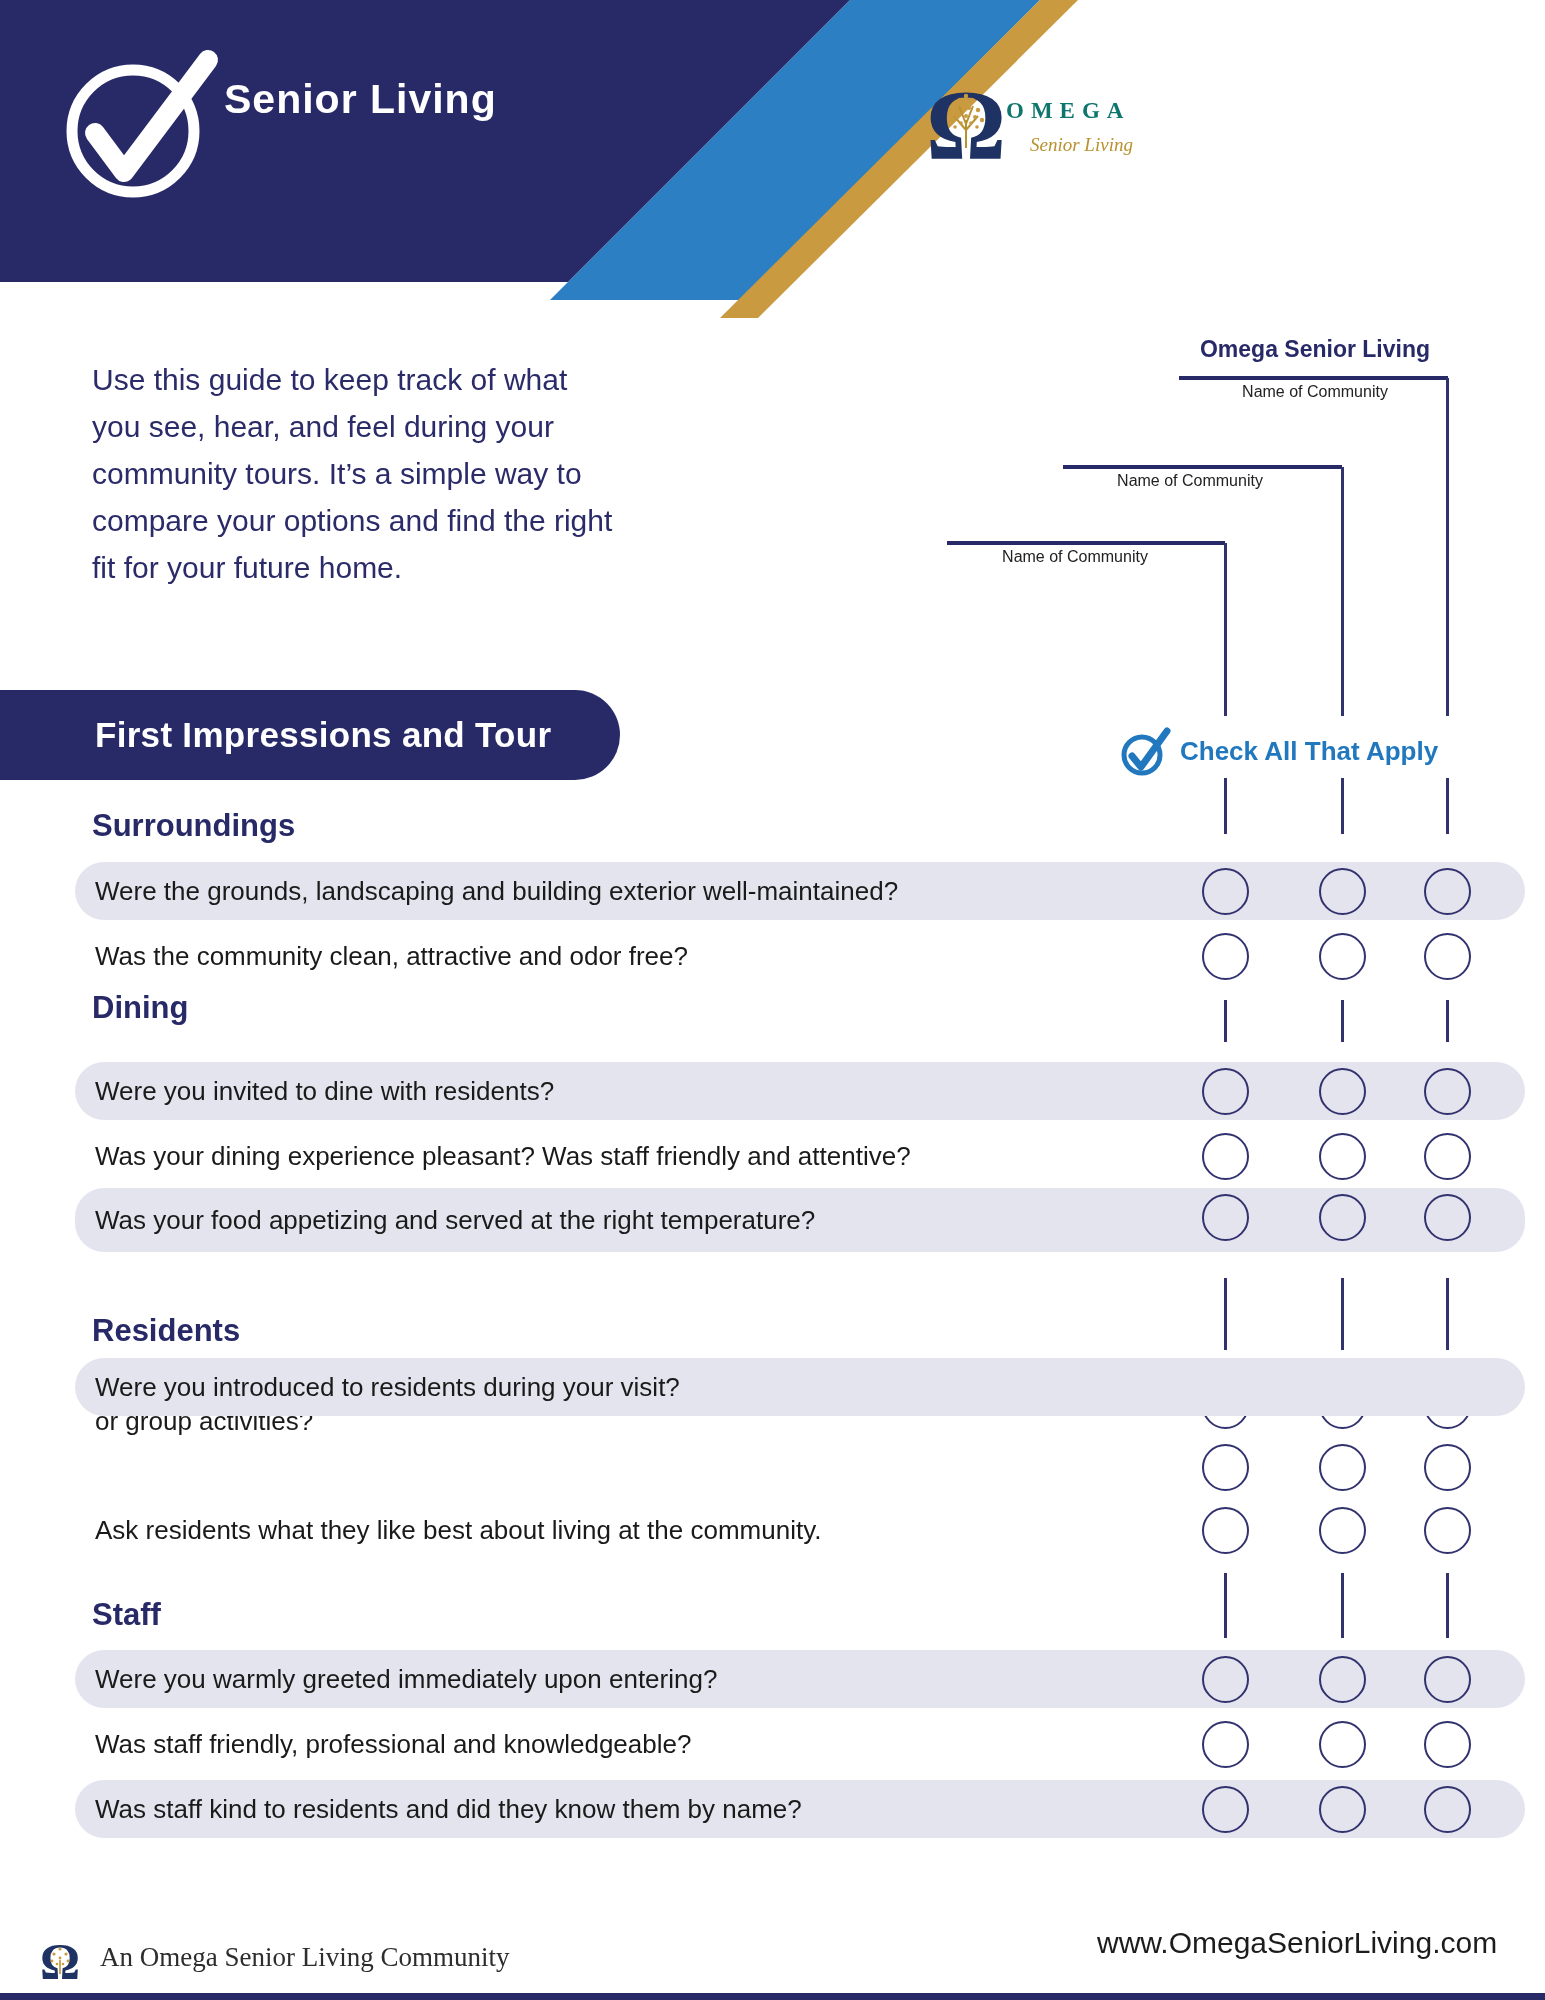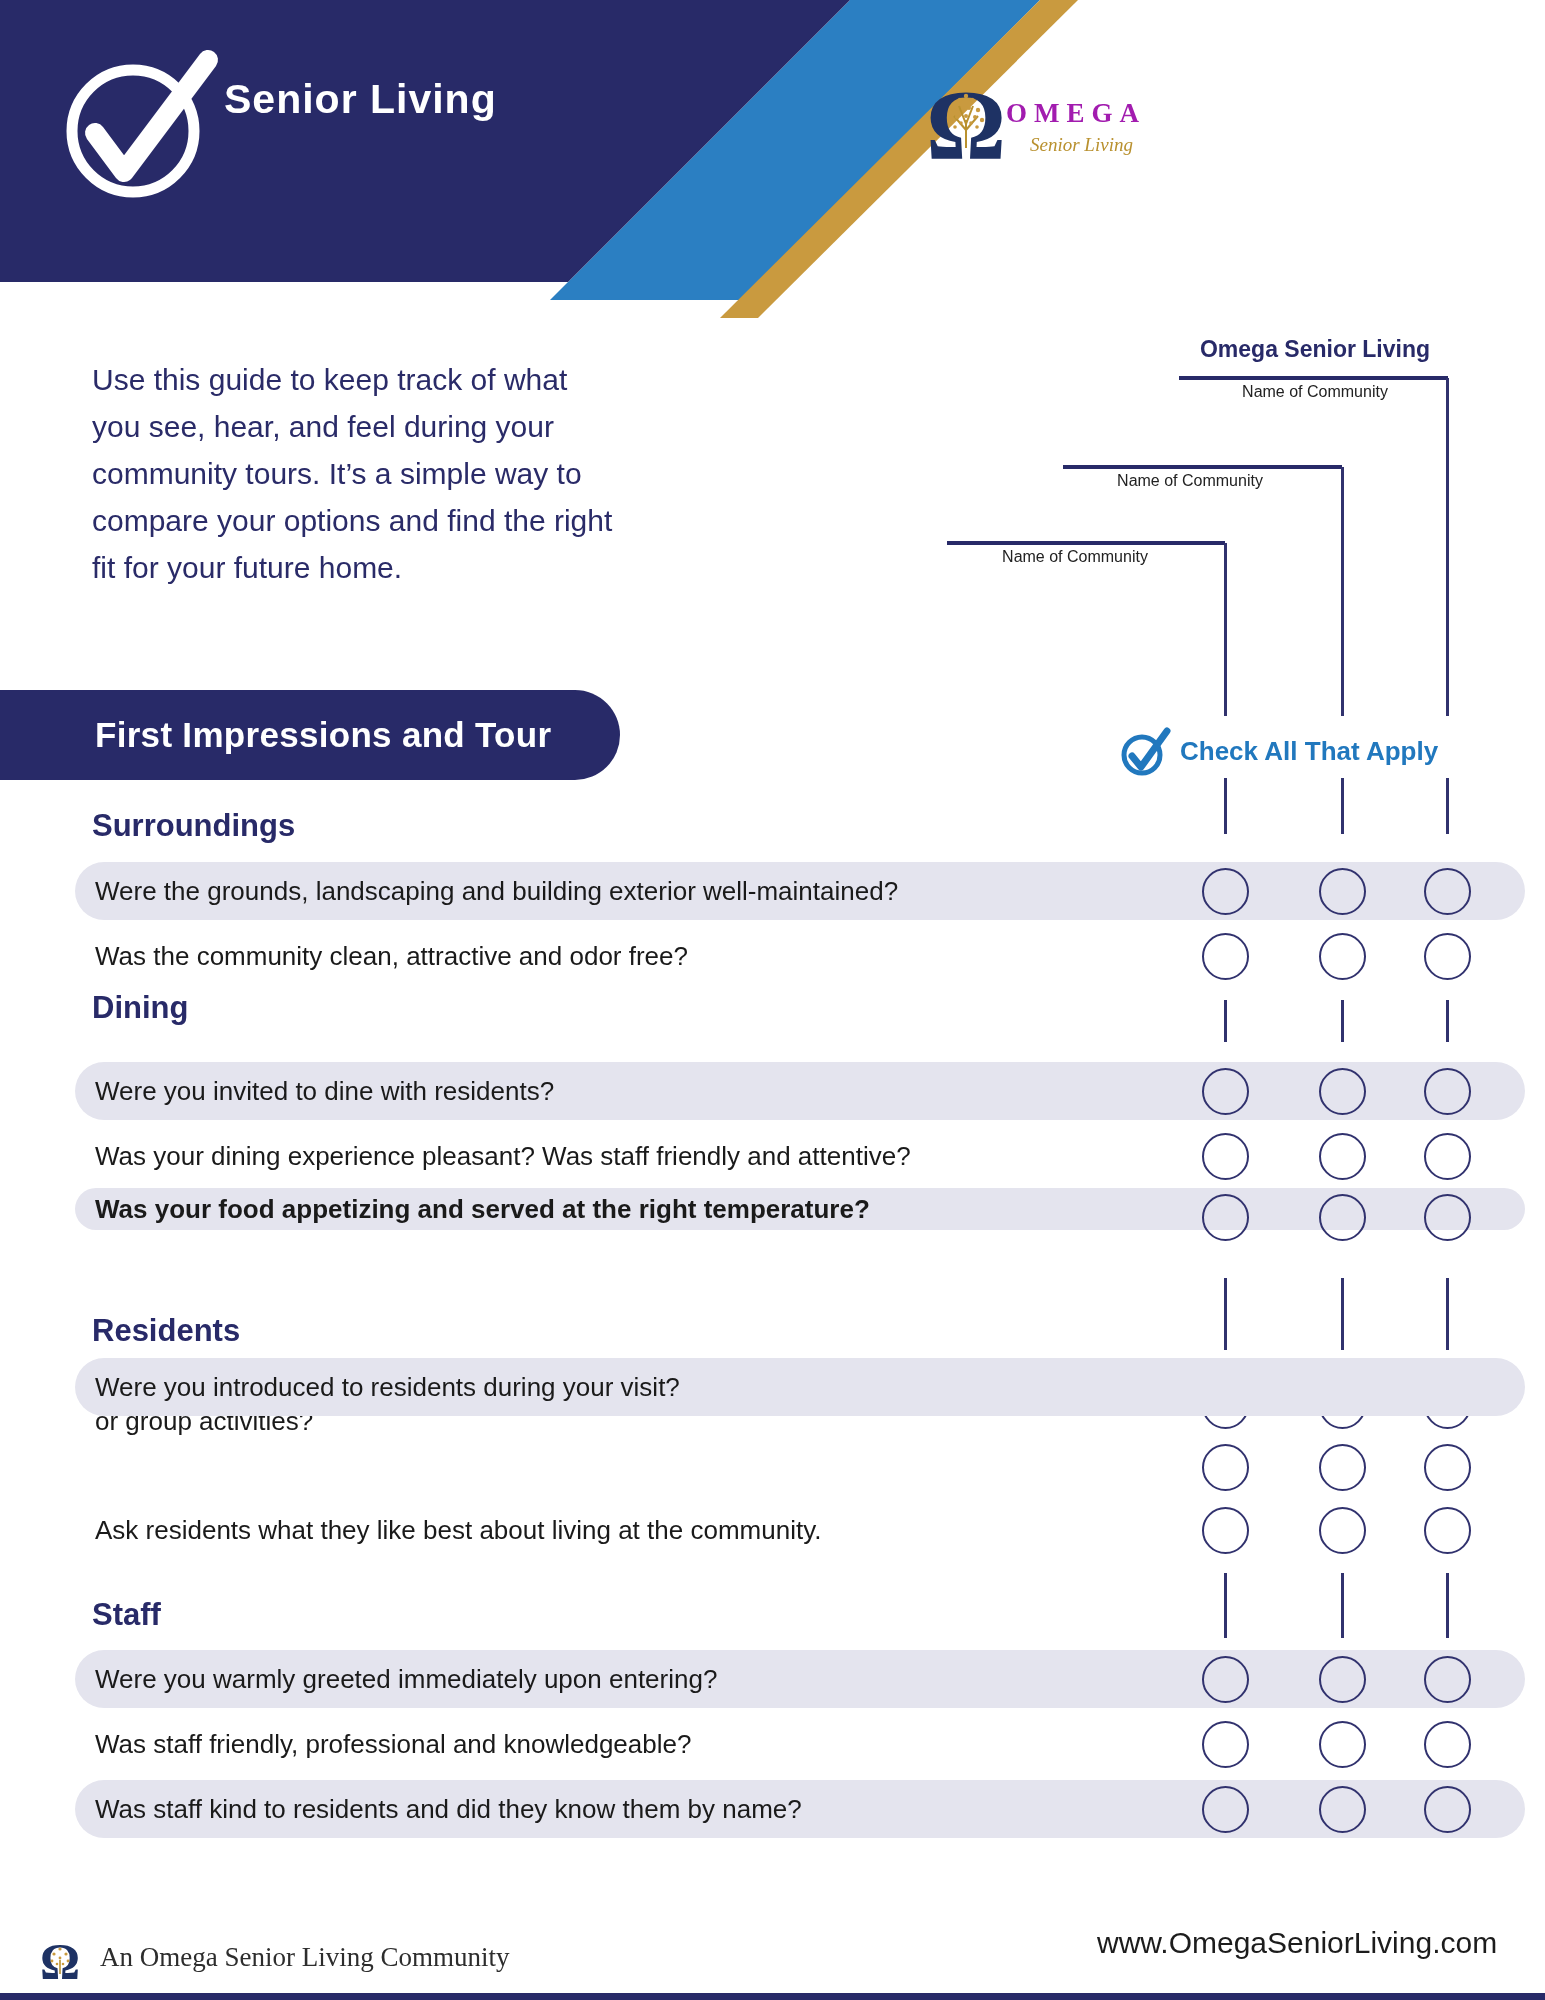--- a/index.html
+++ b/index.html
@@ -9,22 +9,22 @@
   }
   .abs{position:absolute;}
 
   
   .hdr-svg{position:absolute;left:0;top:0;}
   .hdr-title{position:absolute;left:224px;color:#ffffff;font-weight:bold;
     font-size:41px;letter-spacing:1px;white-space:nowrap;}
   .t1{top:76px;} .t2{top:130px;}
 
   
-  .logo-brand{position:absolute;left:1006px;top:98px;color:#a21caf;
-    font-family:"Liberation Serif", serif;font-size:27px;font-weight:bold;
+  .logo-brand{position:absolute;left:1006px;top:98px;color:#0f766e;
+    font-family:"Liberation Serif", serif;font-size:23px;font-weight:bold;
     letter-spacing:7px;white-space:nowrap;}
   .logo-tag{position:absolute;left:1030px;top:134px;color:#b9912f;
     font-family:"Liberation Serif", serif;font-style:italic;font-size:19px;white-space:nowrap;}
 
   
   .intro{position:absolute;left:92px;top:356px;color:#2a2b68;font-size:30px;}
   .intro div{line-height:47px;white-space:nowrap;}
 
   
   .company-head{position:absolute;color:#282a68;font-weight:bold;font-size:23px;
@@ -169,21 +169,21 @@
       </div>
       <div class="ccircle" style="left: 1201.5px; top: 1067.5px;"></div>
       <div class="ccircle" style="left: 1318.5px; top: 1067.5px;"></div>
       <div class="ccircle" style="left: 1423.5px; top: 1067.5px;"></div>
       <div class="qrow" style="top: 1127px; height: 58px;">
         <div class="qtext">Was your dining experience pleasant? Was staff friendly and attentive?</div>
       </div>
       <div class="ccircle" style="left: 1201.5px; top: 1132.5px;"></div>
       <div class="ccircle" style="left: 1318.5px; top: 1132.5px;"></div>
       <div class="ccircle" style="left: 1423.5px; top: 1132.5px;"></div>
-      <div class="qrow shaded" style="top: 1188px; height: 42px; font-weight: bold;">
+      <div class="qrow shaded" style="top: 1188px; height: 64px;">
         <div class="qtext">Was your food appetizing and served at the right temperature?</div>
       </div>
       <div class="ccircle" style="left: 1201.5px; top: 1193.5px;"></div>
       <div class="ccircle" style="left: 1318.5px; top: 1193.5px;"></div>
       <div class="ccircle" style="left: 1423.5px; top: 1193.5px;"></div>
       <div class="sec-heading" style="top: 1313px;">Residents</div>
       <div class="qrow" style="top: 1372px; height: 66px;">
         <div class="qtext wrap">Were residents gathered throughout common areas and engaged in solo or group activities?</div>
       </div>
       <div class="ccircle" style="left: 1201.5px; top: 1381.5px;"></div>

